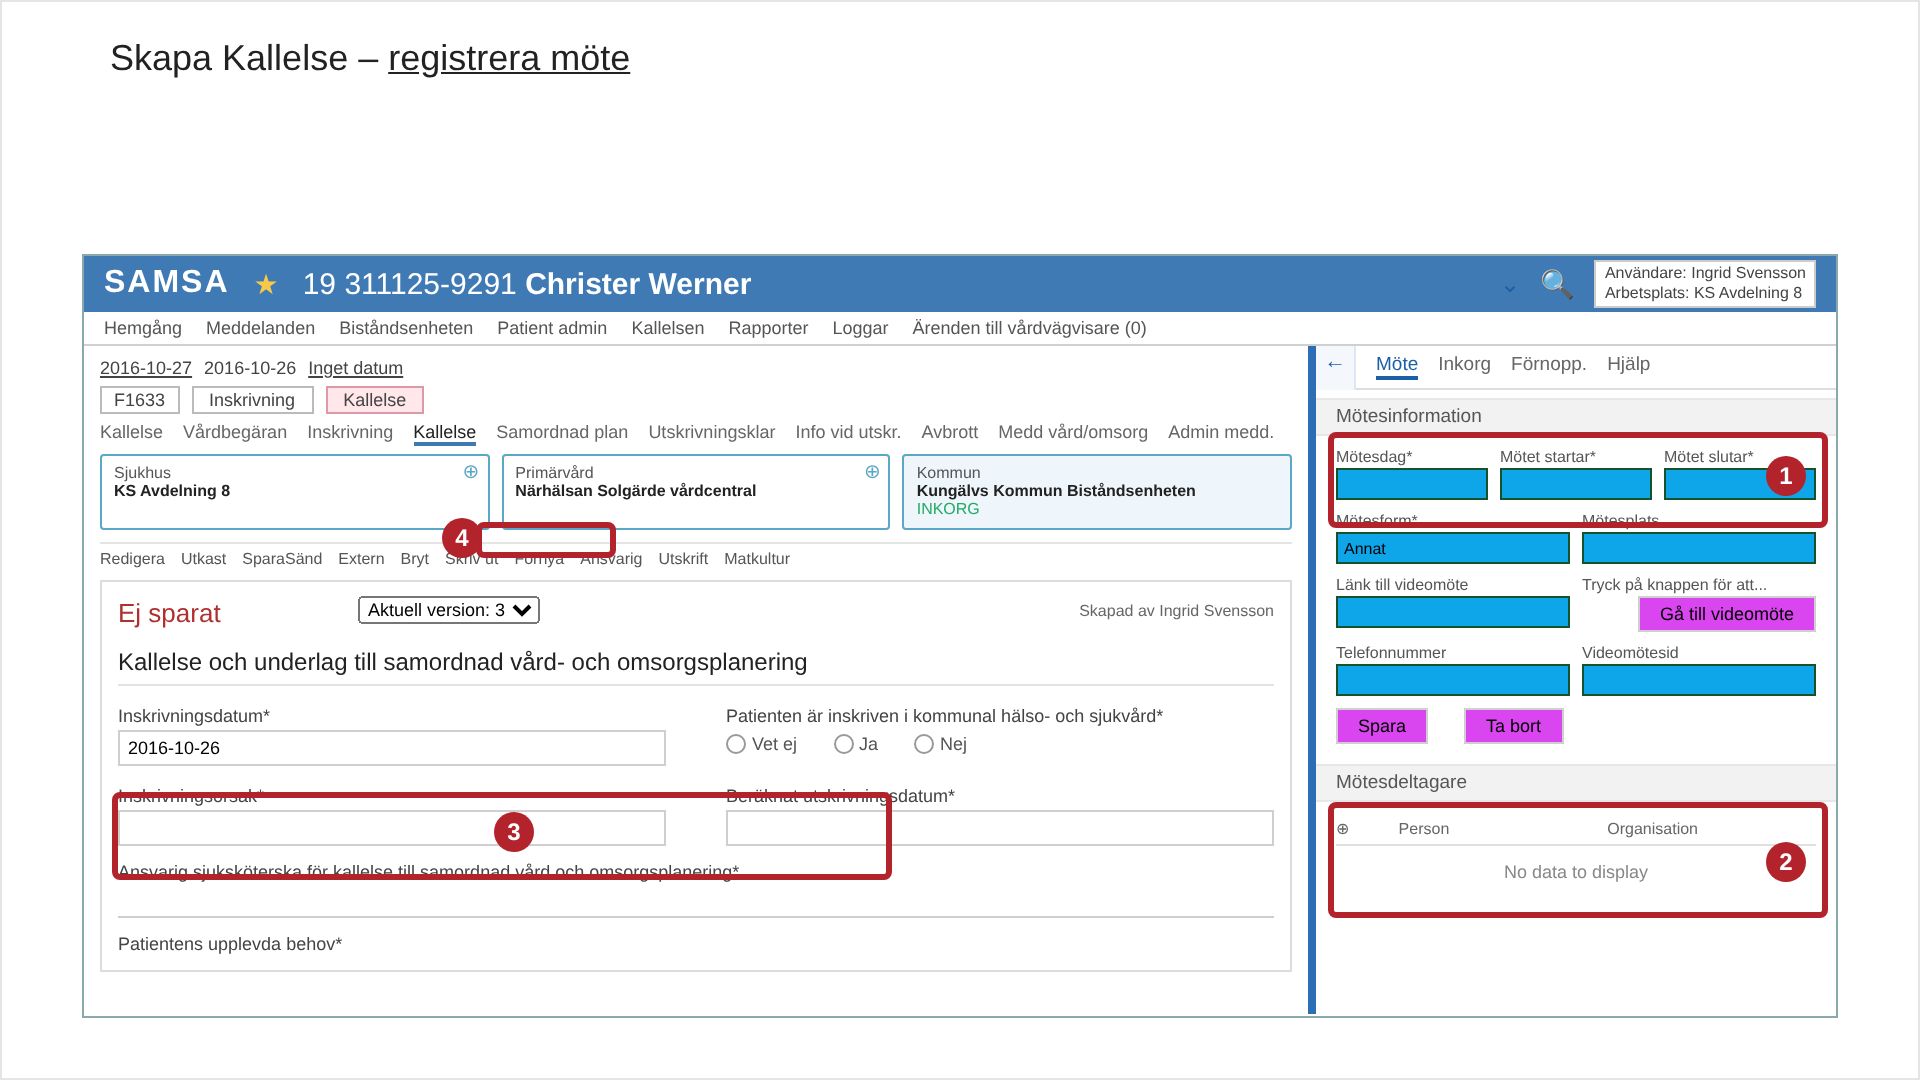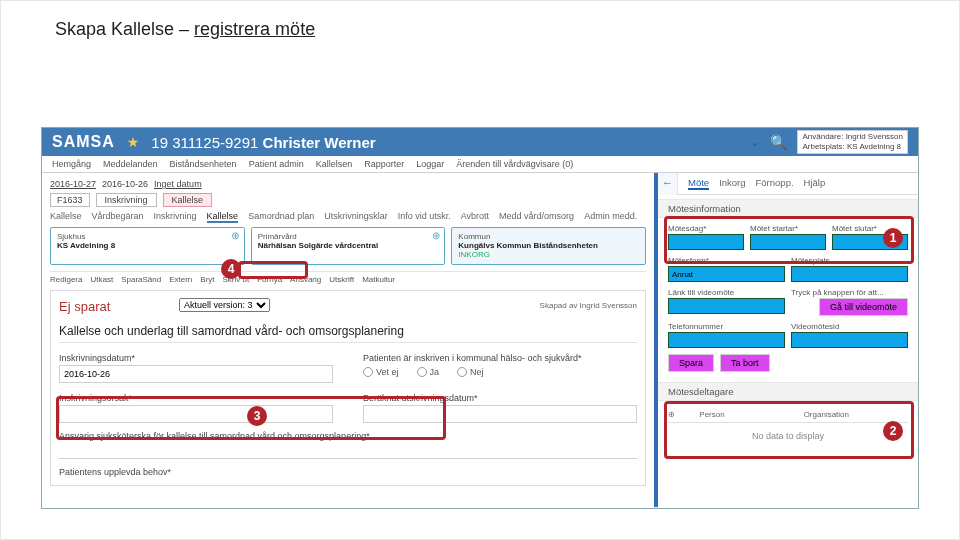--- a/index.html
+++ b/index.html
@@ -52,21 +52,21 @@
   .side-tabs .on{color:#1b5fa8;border-bottom:2px solid #1b5fa8}
   .side-arrow{width:20px;background:#f4f8fc;border-right:1px solid #dbe7f2;color:#1b5fa8;text-align:center;font-size:11px;padding-top:2px}
   .side-top{display:flex}
   .sec-h{background:#f2f2f2;border:1px solid #e7e7e7;border-width:1px 0;padding:3px 10px;font-size:9.5px;color:#555;margin-top:4px}
   .side-body{padding:6px 10px}
   .sb-row{display:flex;gap:6px;margin-bottom:6px}
   .sb-col{flex:1}
   .sb-l{font-size:8px;color:#555;display:block;margin-bottom:1px}
   .sb-i{border:1px solid #14532d;height:16px;width:100%;font-size:8px;padding:1px 3px;background:#0ea5e9}
   .btn{border:1px solid #cfcfcf;background:#d946ef;font-size:9px;padding:3px 10px}
-  .btnrow{display:flex;gap:6px;margin-top:6px}
+  .btnrow{display:flex;gap:18px;margin-top:6px}
   .th-row{display:flex;font-size:8px;color:#666;border-bottom:1px solid #e0e0e0;padding:3px 0}
   .th-row span{flex:1}
   .nodata{text-align:center;color:#888;font-size:9px;padding:8px 0}
   .hl{position:absolute;border:3px solid #b2232b;border-radius:4px}
   .hl1{right:45px;top:215px;width:250px;height:48px}
   .hl2{right:45px;top:400px;width:250px;height:58px}
   .hl3{left:55px;top:395px;width:390px;height:44px}
   .hl4{left:237px;top:260px;width:70px;height:18px}
   .nb{position:absolute;width:20px;height:20px;border-radius:50%;background:#b2232b;color:#fff;font-size:12px;font-weight:600;display:flex;align-items:center;justify-content:center}
   .nb1{right:56px;top:227px}

